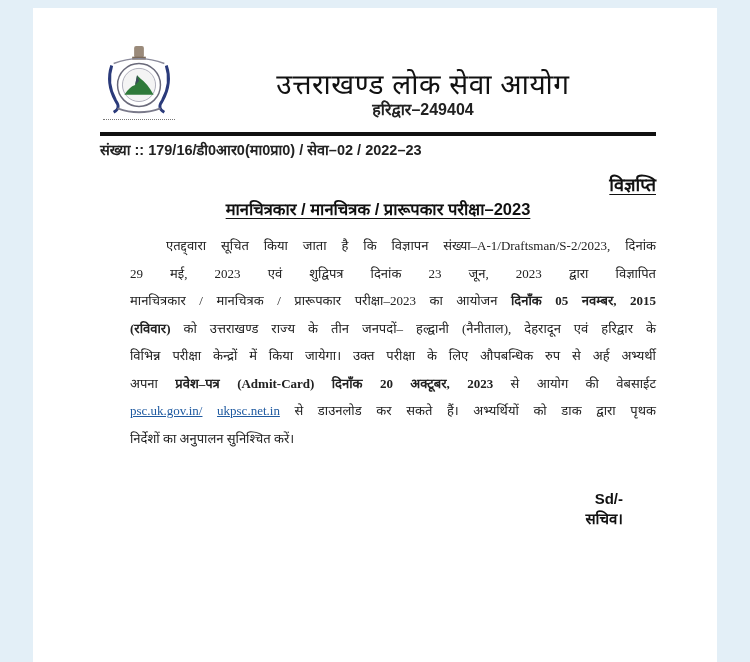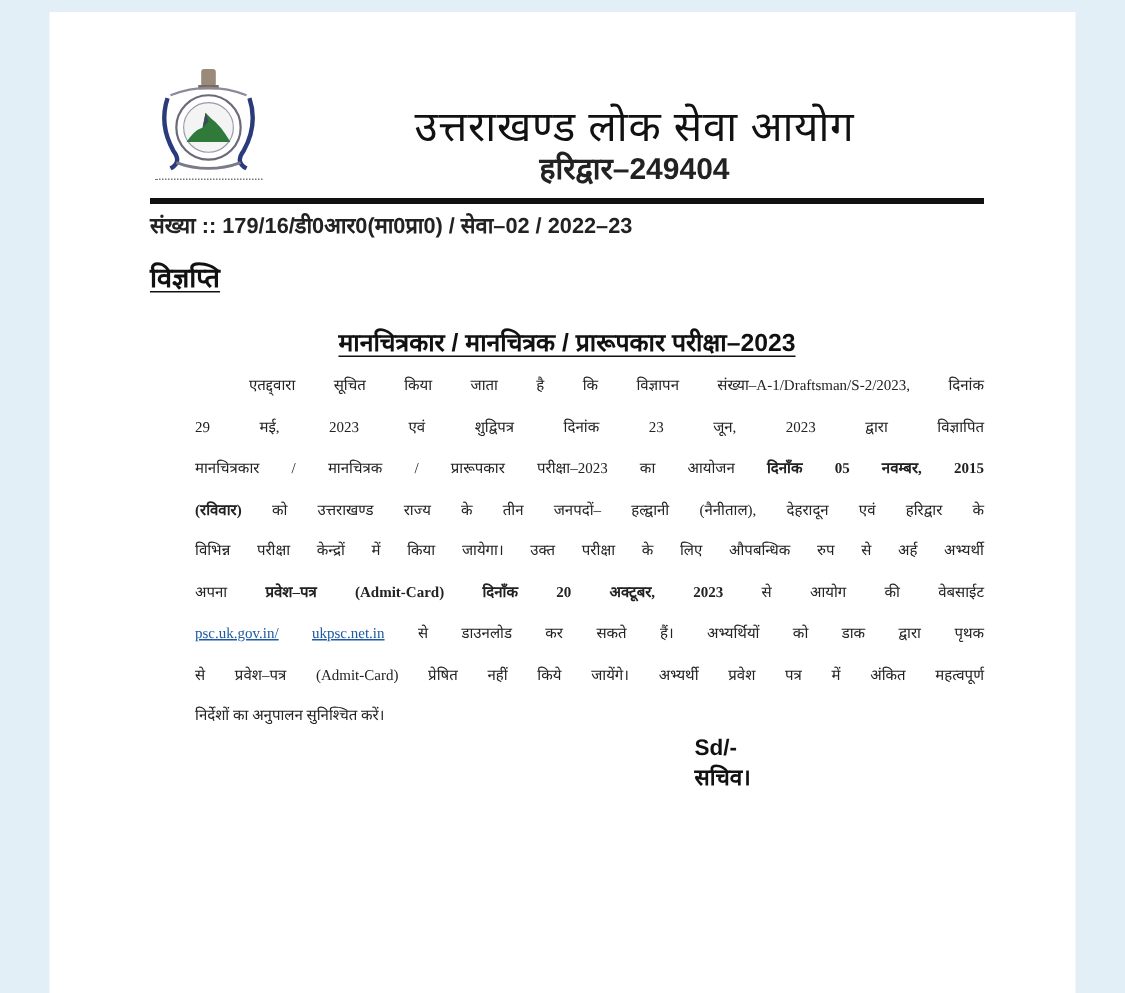--- a/index.html
+++ b/index.html
@@ -20,51 +20,51 @@
   .seal-caption {
     position: absolute; left: 70px; top: 111px; width: 72px; height: 2px;
     border-top: 1px dotted #777;
   }
   .org-title {
     position: absolute; left: 220px; top: 56px; width: 340px; text-align: center;
     font-size: 28px; font-weight: normal; letter-spacing: 0.5px; color: #111;
   }
   .org-address {
     position: absolute; left: 220px; top: 90px; width: 340px; text-align: center;
-    font-size: 20px; font-weight: bold; color: #222;
+    font-size: 16px; font-weight: bold; color: #222;
   }
   .header-rule {
     position: absolute; left: 67px; top: 124px; width: 556px; height: 4px; background: #111;
   }
   .ref-line {
     position: absolute; left: 67px; top: 131px; width: 556px;
     display: flex; justify-content: space-between;
     font-size: 14.5px; font-weight: bold; color: #222; gap: 30px;
   }
   .notice-heading {
-    position: absolute; left: 67px; top: 164px; width: 556px; text-align: left;
+    position: absolute; left: 67px; top: 164px; width: 556px; text-align: right;
     font-size: 18px; font-weight: bold; color: #111;
   }
   .notice-heading span, .subject span { text-decoration: underline; text-underline-offset: 3px; }
   .subject {
-    position: absolute; left: 67px; top: 208px; width: 556px; text-align: center;
+    position: absolute; left: 67px; top: 189px; width: 556px; text-align: center;
     font-size: 16.5px; font-weight: bold; color: #111;
   }
   .body-text {
-    position: absolute; left: 97px; top: 236px; width: 526px;
-    font-size: 10px; line-height: 27.5px; text-align: justify; color: #222;
+    position: absolute; left: 97px; top: 224px; width: 526px;
+    font-size: 13px; line-height: 27.5px; text-align: justify; color: #222;
     font-family: "Liberation Serif", "DejaVu Serif", serif;
   }
   .body-text .line { display: block; text-align: justify; text-align-last: justify; white-space: nowrap; }
   .body-text .line.first { padding-left: 36px; }
   .body-text .line.last { text-align-last: left; }
   .body-text b { font-weight: bold; }
   .body-text .link { color: #1f5aa0; text-decoration: underline; font-weight: normal; }
   .signature {
-    position: absolute; left: 430px; top: 481px; width: 160px; text-align: left;
+    position: absolute; left: 430px; top: 481px; width: 160px; text-align: right;
     font-size: 15px; font-weight: bold; line-height: 20px; color: #111;
   }
 </style>
 </head>
 <body>
 
 <div class="page">
 
   <svg class="seal" viewBox="0 0 80 80">
 
@@ -102,21 +102,20 @@
   </div>
 
   <div class="body-text" id="body-text">
       <span class="line first"><span>एतद्द्वारा सूचित किया जाता है कि विज्ञापन संख्या–A-1/Draftsman/S-2/2023, दिनांक</span></span>
       <span class="line"><span>29 मई, 2023 एवं शुद्विपत्र दिनांक 23 जून, 2023 द्वारा विज्ञापित</span></span>
       <span class="line"><span>मानचित्रकार / मानचित्रक / प्रारूपकार परीक्षा–2023 का आयोजन </span><b>दिनाँक 05 नवम्बर, 2015</b></span>
       <span class="line"><b>(रविवार)</b><span> को उत्तराखण्ड राज्य के तीन जनपदों– हल्द्वानी (नैनीताल), देहरादून एवं हरिद्वार के</span></span>
       <span class="line"><span>विभिन्न परीक्षा केन्द्रों में किया जायेगा। उक्त परीक्षा के लिए औपबन्धिक रुप से अर्ह अभ्यर्थी</span></span>
       <span class="line"><span>अपना </span><b>प्रवेश–पत्र</b><b> (Admit-Card) </b><b>दिनाँक 20 अक्टूबर, 2023</b><span> से आयोग की वेबसाईट</span></span>
       <span class="line"><a class="link">psc.uk.gov.in/</a><span> </span><a class="link">ukpsc.net.in</a><span> से डाउनलोड कर सकते हैं। अभ्यर्थियों को डाक द्वारा पृथक</span></span>
-      <span class="line"><span>से प्रवेश–पत्र (Admit-Card) प्रेषित नहीं किये जायेंगे। अभ्यर्थी प्रवेश पत्र में अंकित महत्वपूर्ण</span></span>
       <span class="line last"><span>निर्देशों का अनुपालन सुनिश्चित करें।</span></span>
     </div>
 
   <div class="signature">
     <div>Sd/-</div>
     <div>सचिव।</div>
   </div>
 </div>
 
 </body></html>

